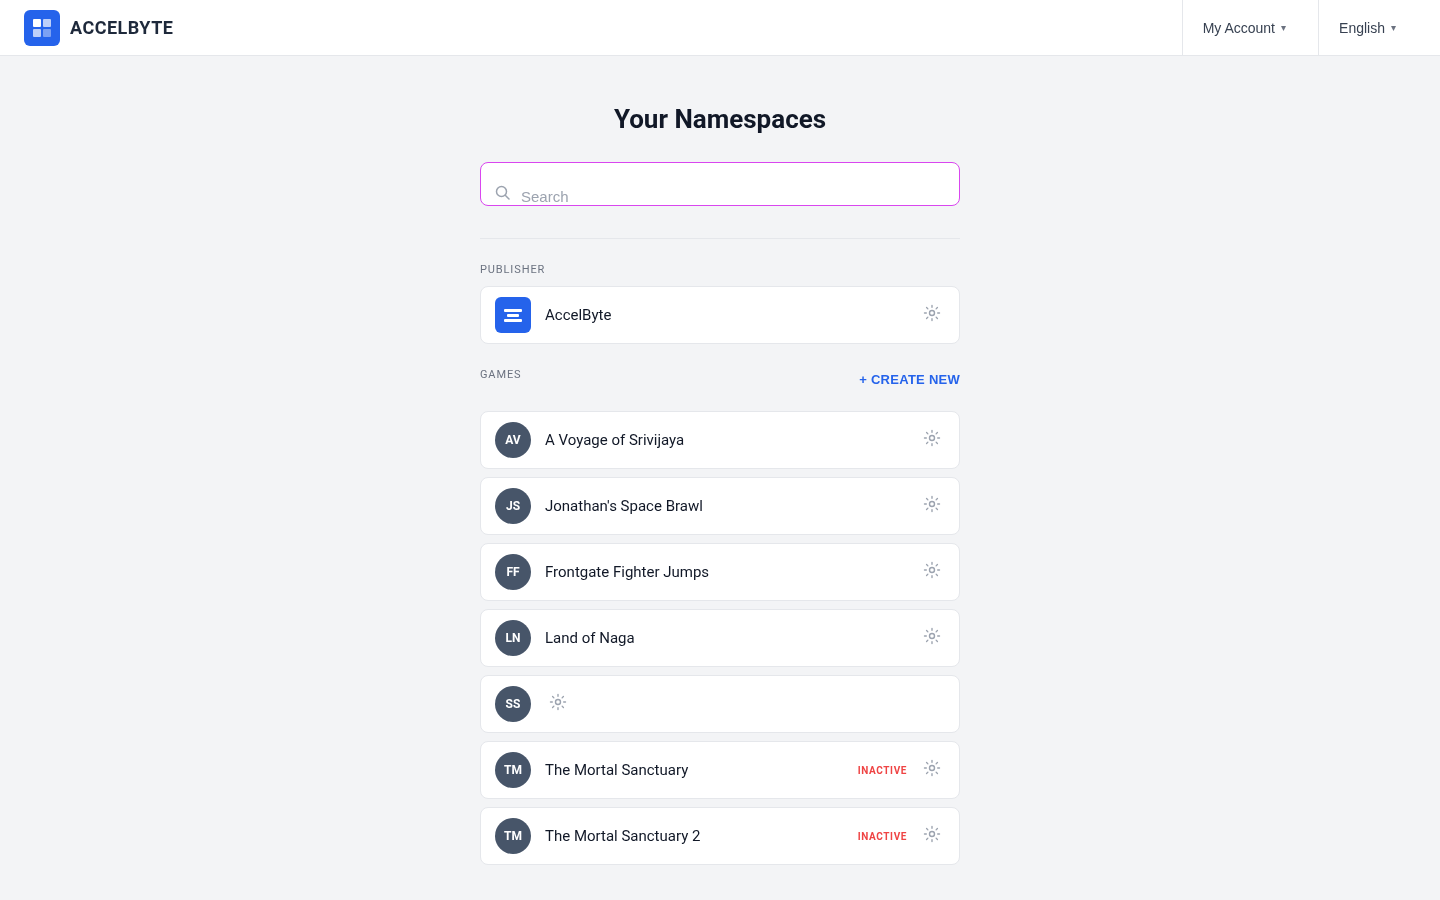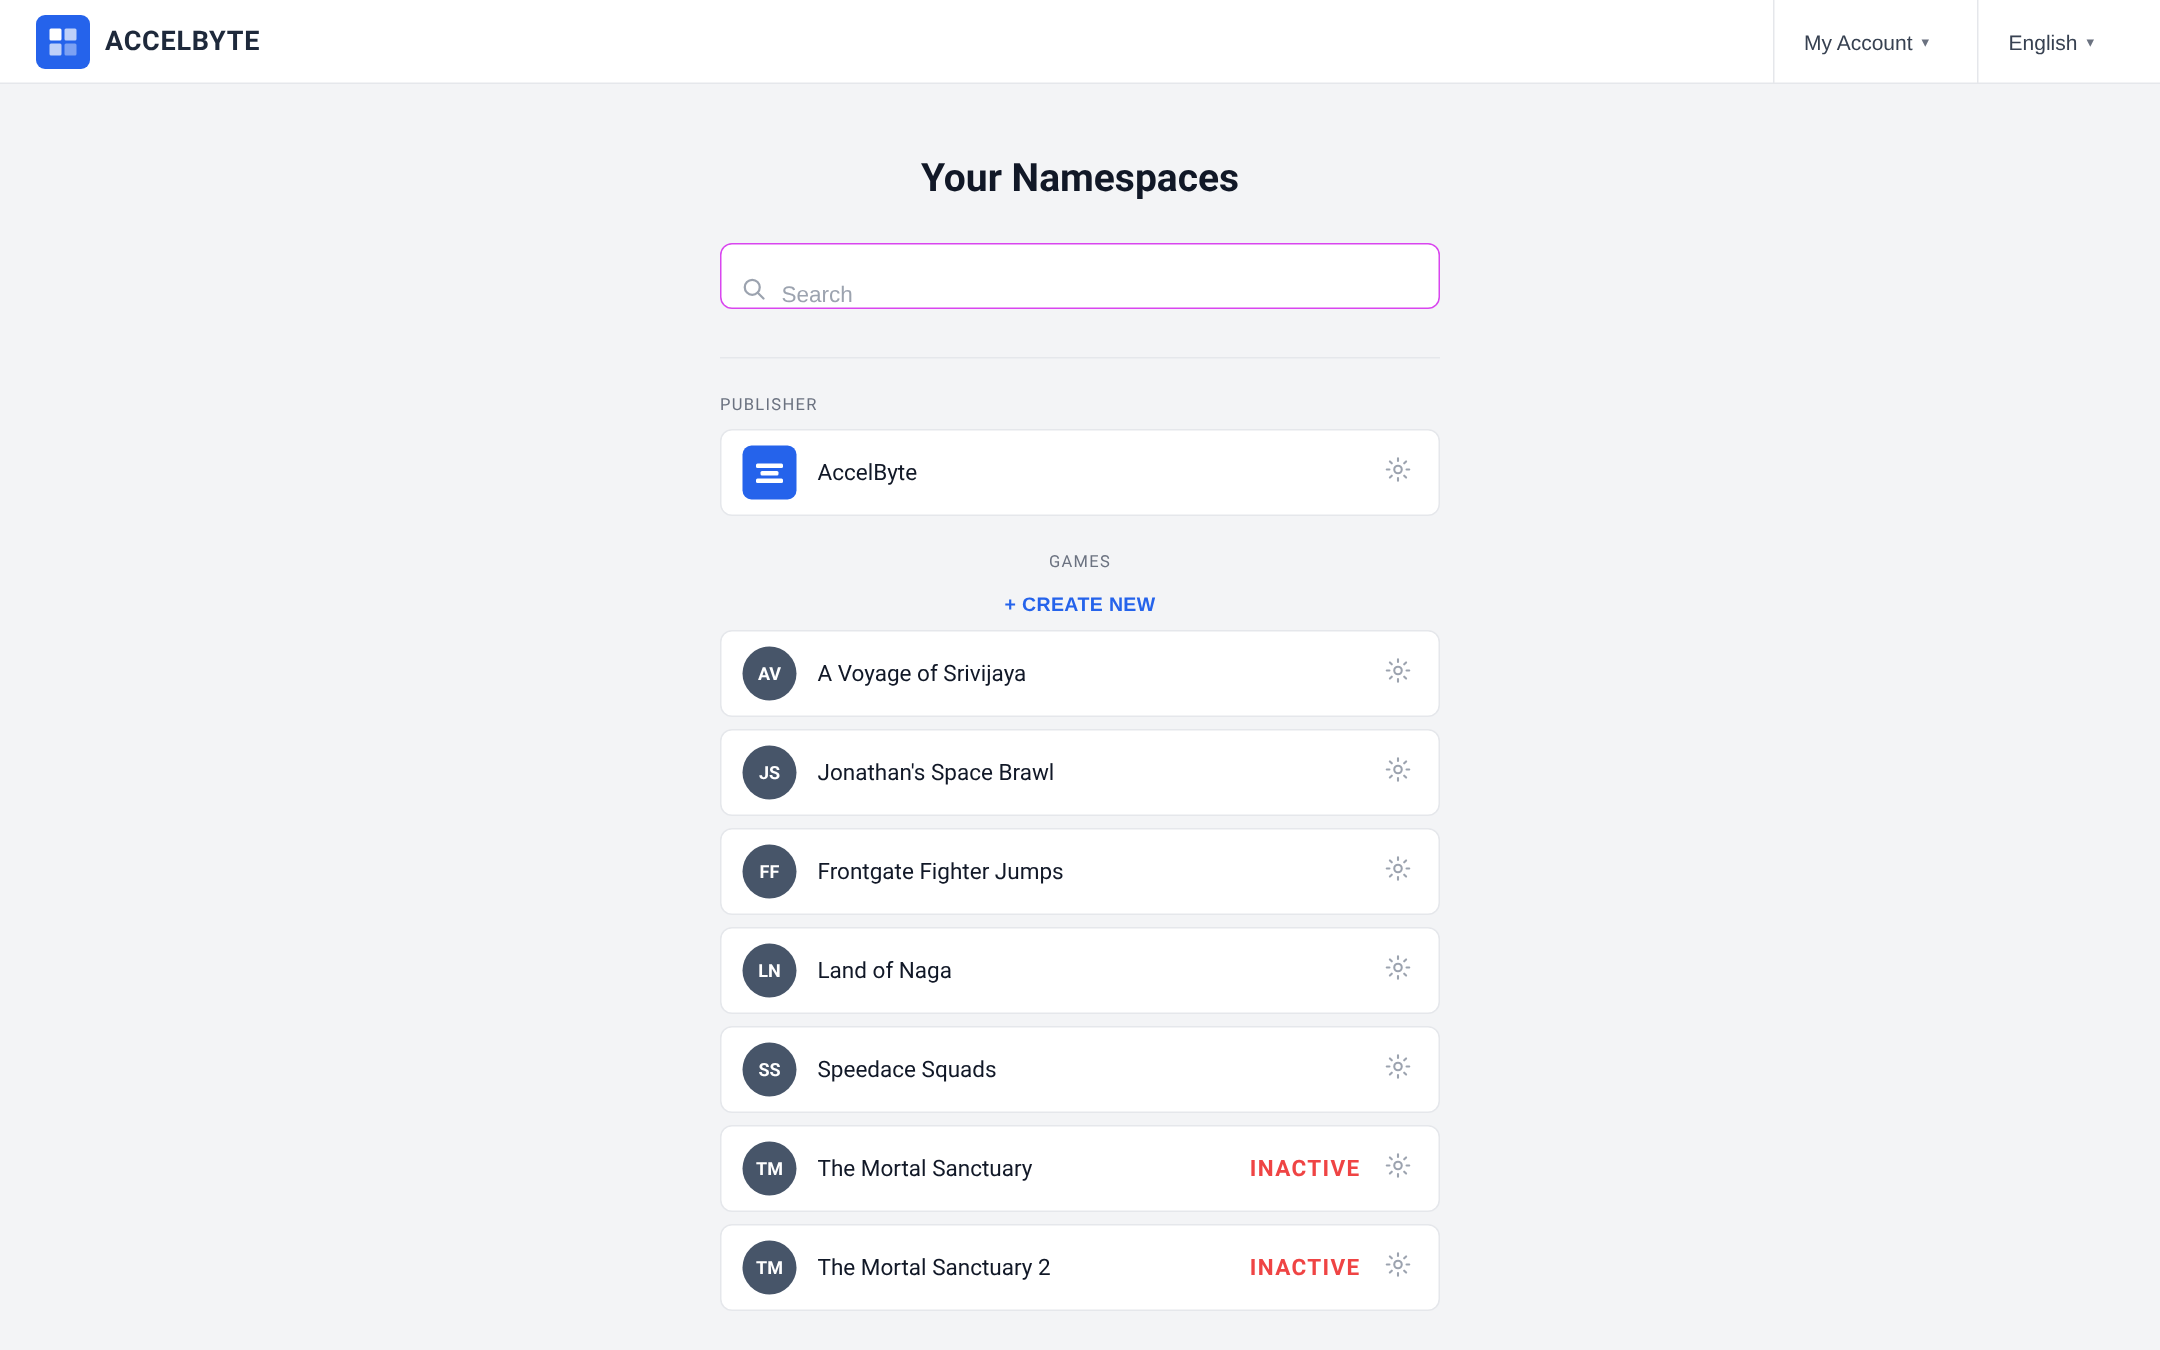--- a/index.html
+++ b/index.html
@@ -163,21 +163,21 @@
       border-radius: 6px;
     }
 
     .ns-name {
       flex: 1;
       font-size: 15px;
       color: #111827;
     }
 
     .ns-badge-inactive {
-      font-size: 15px;
+      font-size: 10px;
       font-weight: 700;
       color: #ef4444;
       letter-spacing: 0.06em;
       margin-right: 12px;
       text-transform: uppercase;
     }
 
     .ns-gear {
       color: #9ca3af;
       font-size: 16px;
@@ -185,22 +185,21 @@
       padding: 4px;
       border-radius: 4px;
       flex-shrink: 0;
     }
 
     
     .games-header {
       display: flex;
       align-items: center;
       justify-content: space-between;
-      margin-bottom: 6px;
-      flex-direction: column;
+      margin-bottom: 20px;
     }
     .create-new-btn {
       display: flex;
       align-items: center;
       gap: 4px;
       font-size: 13px;
       font-weight: 600;
       color: #2563eb;
       background: none;
       border: none;
@@ -328,21 +327,20 @@
           <div class="ns-item">
             <div class="ns-avatar">LN</div>
             <span class="ns-name">Land of Naga</span>
             <span class="ns-gear"><svg width="18" height="18" viewBox="0 0 18 18" fill="none">
                 <circle cx="9" cy="9" r="2.5" stroke="#9ca3af" stroke-width="1.4"></circle>
                 <path d="M9 1.5v1.8M9 14.7v1.8M1.5 9h1.8M14.7 9h1.8M3.6 3.6l1.27 1.27M13.13 13.13l1.27 1.27M14.4 3.6l-1.27 1.27M4.87 13.13l-1.27 1.27" stroke="#9ca3af" stroke-width="1.4" stroke-linecap="round"></path>
               </svg></span>
           </div>
           <div class="ns-item">
             <div class="ns-avatar">SS</div>
-            <span class="ns-name">Speedace Squads</span>
             <span class="ns-gear"><svg width="18" height="18" viewBox="0 0 18 18" fill="none">
                 <circle cx="9" cy="9" r="2.5" stroke="#9ca3af" stroke-width="1.4"></circle>
                 <path d="M9 1.5v1.8M9 14.7v1.8M1.5 9h1.8M14.7 9h1.8M3.6 3.6l1.27 1.27M13.13 13.13l1.27 1.27M14.4 3.6l-1.27 1.27M4.87 13.13l-1.27 1.27" stroke="#9ca3af" stroke-width="1.4" stroke-linecap="round"></path>
               </svg></span>
           </div>
           <div class="ns-item">
             <div class="ns-avatar">TM</div>
             <span class="ns-name">The Mortal Sanctuary</span>
             <span class="ns-badge-inactive">INACTIVE</span>
             <span class="ns-gear"><svg width="18" height="18" viewBox="0 0 18 18" fill="none">

